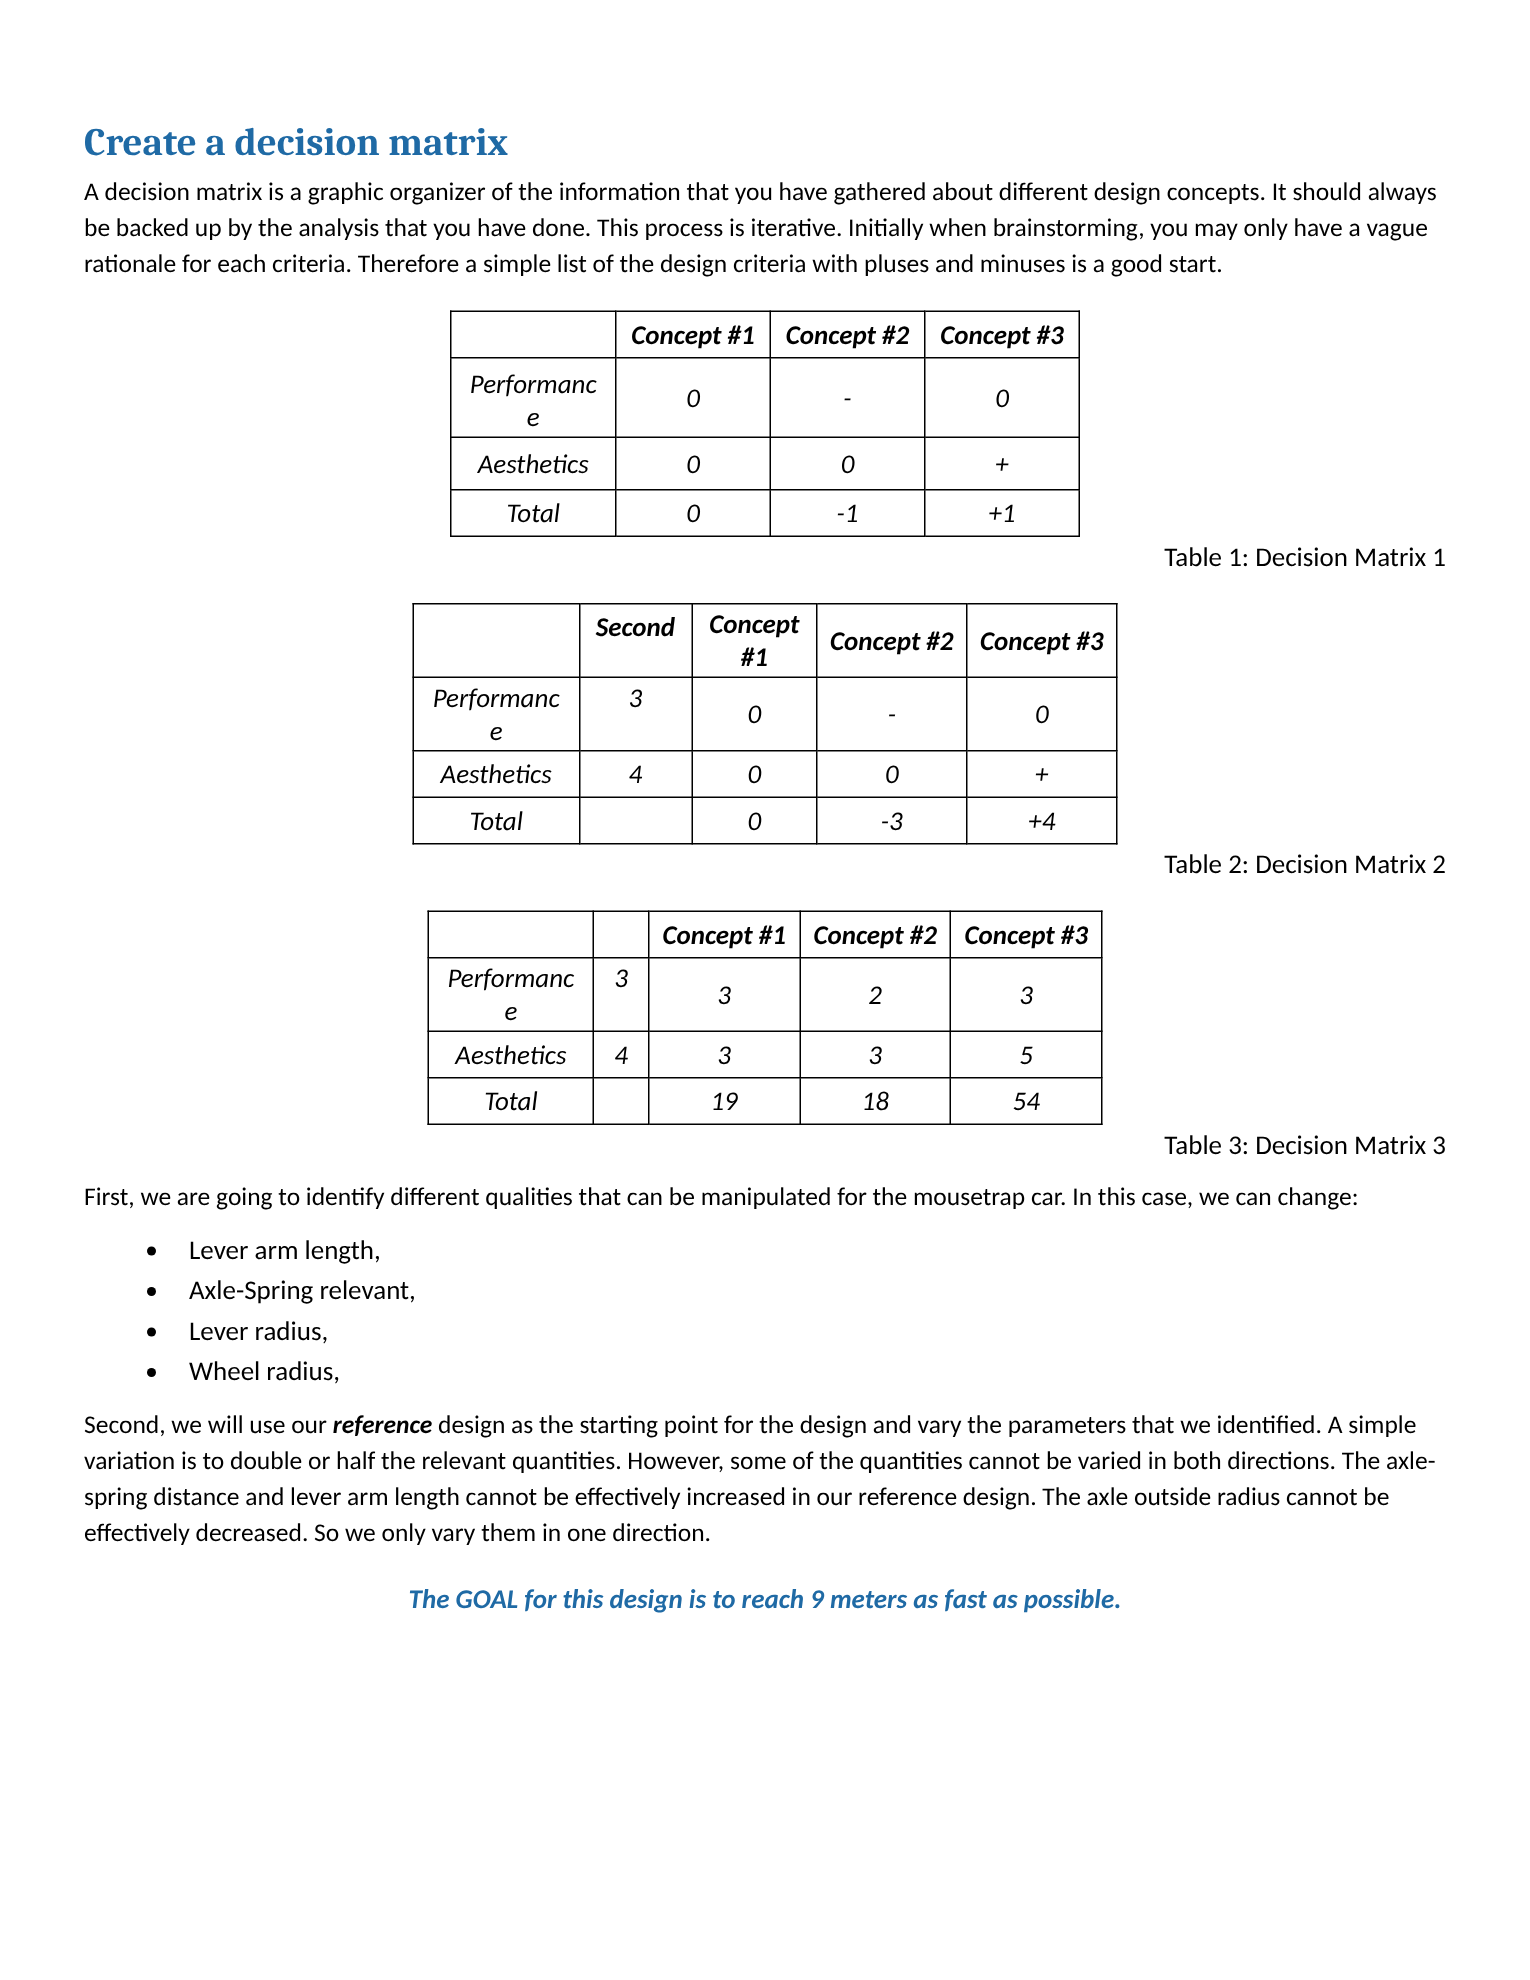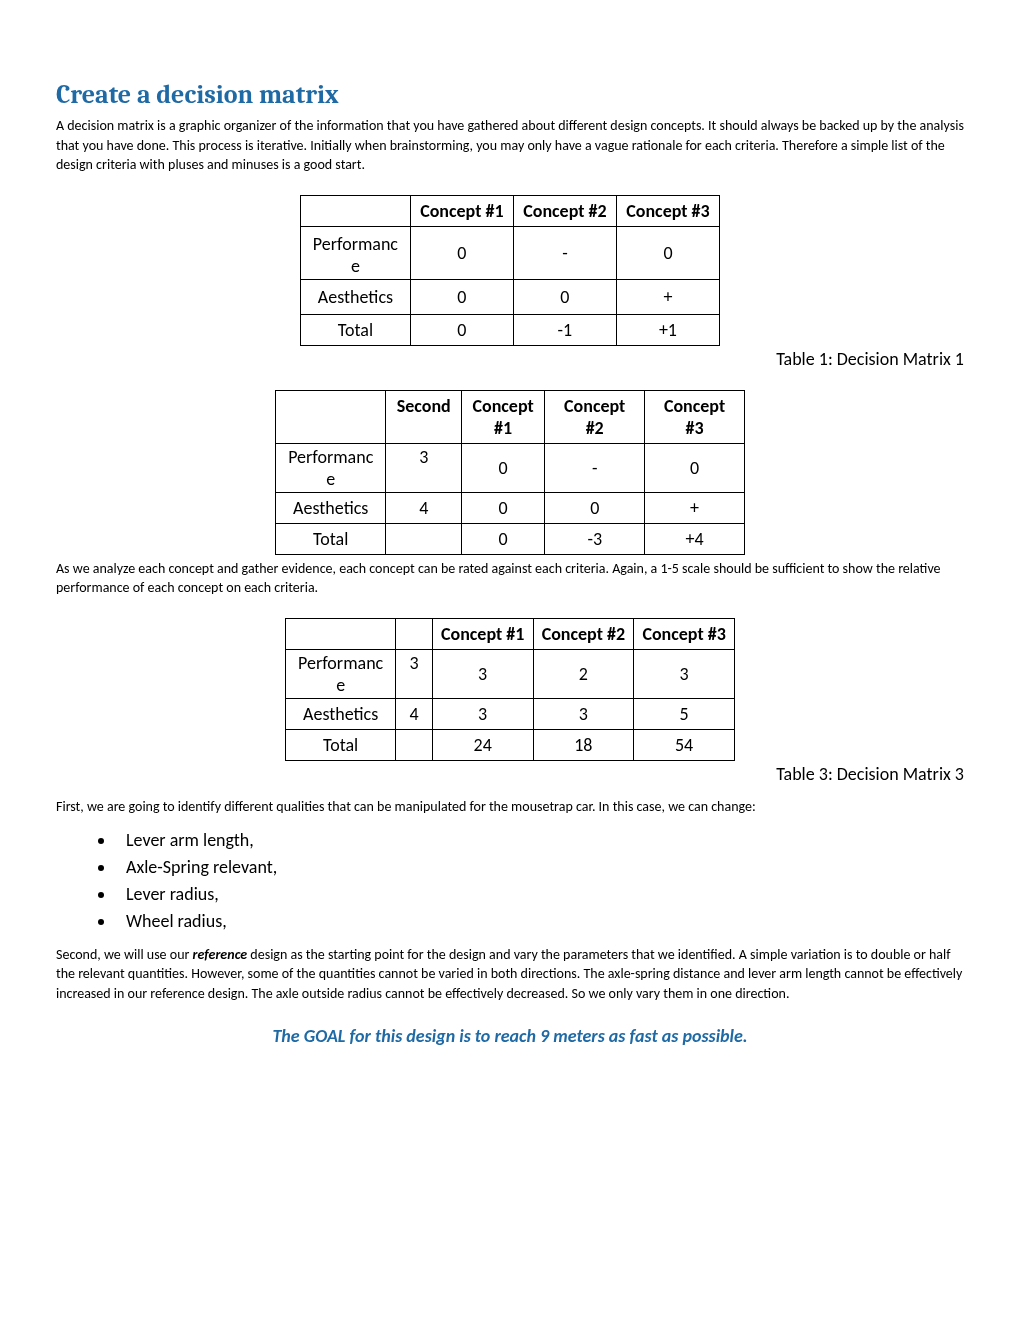--- a/index.html
+++ b/index.html
@@ -16,27 +16,28 @@
     padding: 80px 56px 60px 56px;
   }
   h2.title {
     font-family: Cambria, Georgia, "Times New Roman", serif;
     color: #1f6aa5;
     font-size: 26px;
     font-weight: bold;
     margin: 0 0 6px 0;
   }
   p.body {
-    font-size: 14px;
+    font-size: 17px;
     line-height: 1.4;
     margin: 4px 0 10px 0;
   }
   table.matrix {
     border-collapse: collapse;
     margin: 20px auto 2px auto;
+    font-style: italic;
   }
   table.matrix td, table.matrix th {
     border: 1px solid #000;
     font-size: 18px;
     text-align: center;
     vertical-align: middle;
     padding: 4px 8px;
   }
   .caption {
     text-align: right;
@@ -127,22 +128,22 @@
     </tr>
     <tr>
       <td>Total</td>
       <td></td>
       <td>0</td>
       <td>-3</td>
       <td>+4</td>
     </tr>
   </tbody>
     </table>
+  <div class="caption">Table 2: Decision Matrix 2</div>
 
-  <p class="body">As we analyze each concept and gather evidence, each concept can be rated against each criteria.  Again, a 1-5 scale should be sufficient to show the relative performance of each concept on each criteria.</p>
 
   <table class="matrix" style="width:450px;">
     <tbody>
         <tr>
       <th style="width:108px;"></th>
       <th style="width:28px;"></th>
       <th style="width:102px;">Concept #1</th>
       <th style="width:102px;">Concept #2</th>
       <th style="width:102px;">Concept #3</th>
     </tr>
@@ -156,21 +157,21 @@
     <tr>
       <td>Aesthetics</td>
       <td>4</td>
       <td>3</td>
       <td>3</td>
       <td>5</td>
     </tr>
     <tr>
       <td>Total</td>
       <td></td>
-      <td>24</td>
+      <td>19</td>
       <td>18</td>
       <td>54</td>
     </tr>
   </tbody>
     </table>
   <div class="caption">Table 3: Decision Matrix 3</div>
 
   <p class="body">First, we are going to identify different qualities that can be manipulated for the mousetrap car.  In this case, we can change:</p>
 
   <ul class="bullets">

